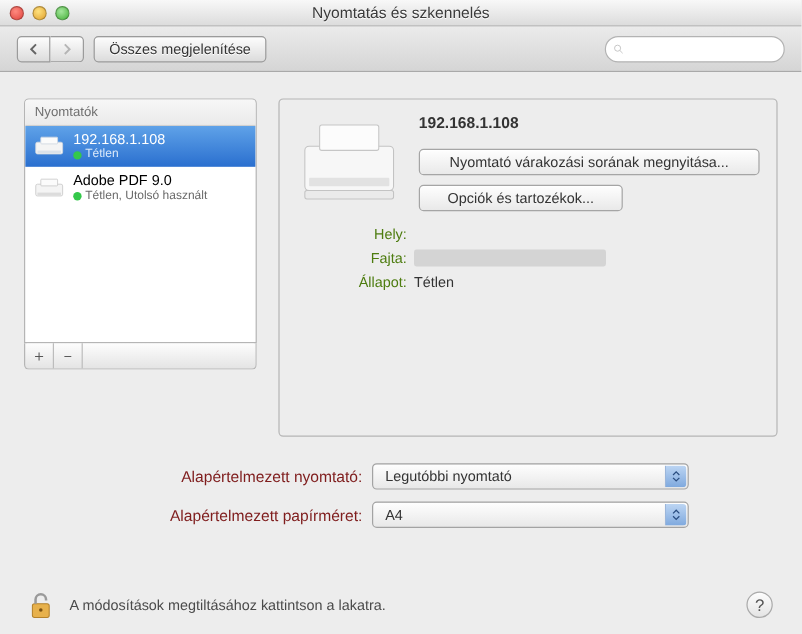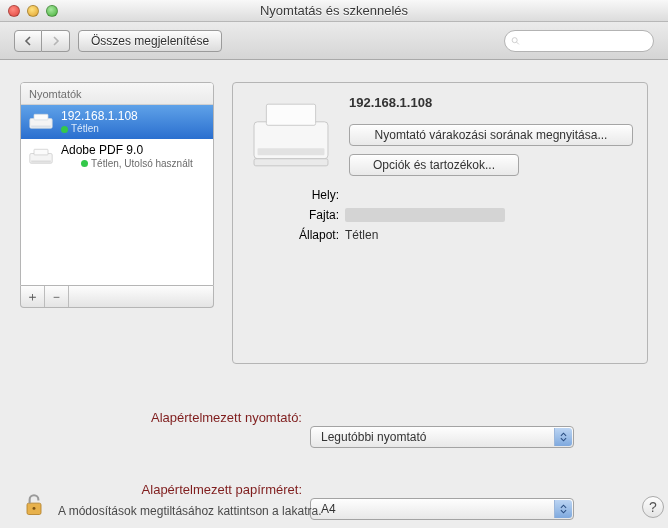--- a/index.html
+++ b/index.html
@@ -28,48 +28,48 @@
   .leftcol { display:flex; flex-direction:column; }
   .listbox { width:194px; height:204px; background:#fff; border:1px solid #b5b5b5; border-radius:4px 4px 0 0; overflow:hidden; }
   .listhdr { height:22px; background:linear-gradient(#f7f7f7,#eaeaea); border-bottom:1px solid #d0d0d0; font-size:11px; color:#6f6f6f; display:flex; align-items:center; padding-left:8px; }
   .row { display:flex; align-items:center; padding:4px 6px; gap:6px; }
   .row.sel { background:linear-gradient(#5fa2e8,#2a6fcf); color:#fff; }
   .picon { width:28px; height:22px; flex-shrink:0; }
   .rowtext { display:flex; flex-direction:column; line-height:1.2; }
   .rname { font-size:12px; }
   .rstat { font-size:10px; display:flex; align-items:center; gap:3px; }
   .row.sel .rstat{color:#dbe9fa;}
-  .row:not(.sel) .rstat{color:#6a6a6a;margin-left:20px;}
+  .row:not(.sel) .rstat{color:#6a6a6a;}
   .dot{width:7px;height:7px;border-radius:50%;background:#34c84a;display:inline-block;}
   .addrem { display:flex; width:194px; border:1px solid #b5b5b5; border-top:none; border-radius:0 0 4px 4px; background:linear-gradient(#fdfdfd,#e4e4e4); height:22px; }
   .sqbtn { width:24px; display:flex; align-items:center; justify-content:center; border-right:1px solid #bcbcbc; font-size:13px; color:#555;}
   .sqbtn:last-of-type{border-right:1px solid #bcbcbc;}
 
   .rightbox { flex:1; height:282px; border:1px solid #b5b5b5; border-radius:4px; background:#ededed; padding:12px 14px; display:flex; flex-direction:column; }
   .toprow { display:flex; gap:14px; }
   .bigicon { width:88px; height:80px; flex-shrink:0; }
   .detcol { flex:1; display:flex; flex-direction:column; gap:8px; }
   .pname { font-size:13px; font-weight:bold; color:#333; margin-bottom:6px;}
   .aquabtn { height:22px; background:linear-gradient(#fefefe,#e9e9e9); border:1px solid #a5a5a5; border-radius:4px; font-size:12px; color:#333; padding:0 12px; text-align:center; line-height:20px; box-shadow:0 1px 0 #fff inset;}
   .infogrid { margin-top:12px; display:grid; grid-template-columns:98px 1fr; row-gap:6px; font-size:12px; }
-  .ilbl { text-align:right; color:#000000; padding-right:6px;}
+  .ilbl { text-align:right; color:#4d7c0f; padding-right:6px;}
   .ival { color:#333; }
   .blur { background:#d4d4d4; color:transparent; border-radius:2px; height:14px; width:160px; filter:blur(0.4px);}
   .spacer{flex:1;}
   .sharerow { display:flex; align-items:center; gap:6px; font-size:12px; color:#333;}
   .sharerow input[type=checkbox]{width:14px;height:14px;}
   .smallbtn { height:19px; font-size:11px; padding:0 8px; background:linear-gradient(#fefefe,#e8e8e8); border:1px solid #a7a7a7; border-radius:4px; line-height:17px; margin-left:auto;}
 
   .below { margin:22px 20px 0 20px; display:grid; grid-template-columns:290px 1fr; row-gap:10px; align-items:center; }
   .blabel{ text-align:right; font-size:13px; color:#7f1d1d; padding-right:8px;}
-  .select { position:relative; height:22px; background:linear-gradient(#fefefe,#e8e8e8); border:1px solid #a3a3a3; border-radius:4px; display:flex; align-items:center; padding:0 24px 0 10px; font-size:12px; color:#333; width:264px;margin-top:40px;}
+  .select { position:relative; height:22px; background:linear-gradient(#fefefe,#e8e8e8); border:1px solid #a3a3a3; border-radius:4px; display:flex; align-items:center; padding:0 24px 0 10px; font-size:12px; color:#333; width:264px;}
   .select .arrows{ position:absolute; right:1px; top:1px; bottom:1px; width:18px; background:linear-gradient(#bcd5f3,#7fa9de); border-left:1px solid #9bb6da; border-radius:0 3px 3px 0; display:flex; flex-direction:column; align-items:center; justify-content:center;}
   .select .arrows svg{width:7px;height:5px;}
 
-  .footer { position:absolute; bottom:10px; left:20px; right:4px; display:flex; align-items:flex-end; gap:10px; font-size:12px; color:#4a4a4a;}
+  .footer { position:absolute; bottom:10px; left:20px; right:24px; display:flex; align-items:center; gap:10px; font-size:12px; color:#4a4a4a;}
   .lock { width:28px; height:28px; }
   .help { margin-left:auto; width:22px; height:22px; border:1px solid #aaa; border-radius:50%; background:linear-gradient(#fdfdfd,#e4e4e4); display:flex; align-items:center; justify-content:center; font-size:14px; color:#555;}
 
   
 </style>
 </head>
 <body>
 
 <div class="titlebar">
   <div class="traffic">

